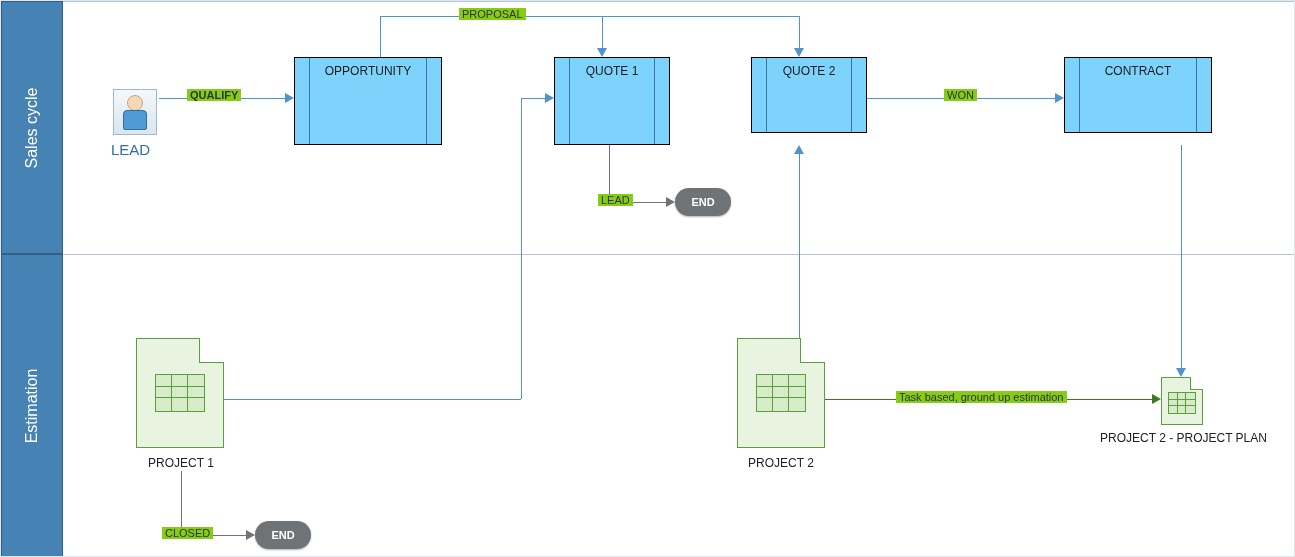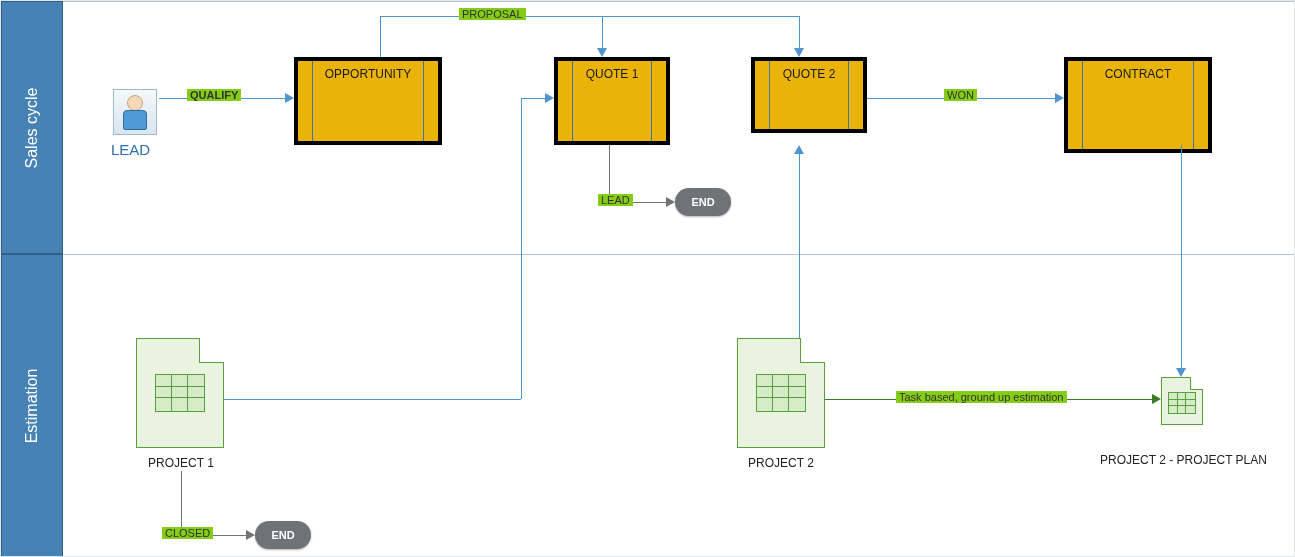--- a/index.html
+++ b/index.html
@@ -3,21 +3,21 @@
 <meta charset="utf-8">
 <style>
   html,body{margin:0;padding:0;font-family:"Segoe UI",Arial,sans-serif;background:#fff;}
   .canvas{position:relative;width:1295px;height:557px;background:#fff;border:1px solid #e0e6ea;box-sizing:border-box;overflow:hidden;}
   
   .lane-bar{position:absolute;left:0;width:62px;background:#4682b4;border:1px solid #2f5f88;box-sizing:border-box;}
   .lane-bar .rot{position:absolute;left:50%;top:50%;transform:translate(-50%,-50%) rotate(-90deg);color:#fff;font-size:16px;white-space:nowrap;}
   
   .lane-edge{position:absolute;left:62px;right:0;border-top:1px solid #b3c7d6;}
   
-  .pbox{position:absolute;background:#eab308;border:4px solid #000000;box-sizing:border-box;text-align:center;font-size:12px;color:#1a1a1a;}
+  .pbox{position:absolute;background:#7dd3fc;border:1px solid #000000;box-sizing:border-box;text-align:center;font-size:12px;color:#1a1a1a;}
   .pbox .inner-l,.pbox .inner-r{position:absolute;top:0;bottom:0;width:0;border-left:1px solid #3d75a8;}
   .pbox .inner-l{left:14px;} .pbox .inner-r{right:14px;}
   .pbox .lbl{position:relative;top:6px;}
   
   .endpill{position:absolute;width:56px;height:28px;border-radius:14px;background:#6f7376;color:#fff;font-size:11px;font-weight:600;display:flex;align-items:center;justify-content:center;box-shadow:0 1px 2px rgba(0,0,0,.3);}
   
   .doc{position:absolute;width:88px;height:110px;background:#e8f3e0;border:1px solid #5a9e3e;box-sizing:border-box;}
   .doc .fold{position:absolute;top:-1px;right:-1px;width:24px;height:24px;background:#fff;border-left:1px solid #5a9e3e;border-bottom:1px solid #5a9e3e;}
   .doc .sheet{position:absolute;left:50%;top:50%;transform:translate(-50%,-50%);width:48px;height:36px;border:1px solid #5a9e3e;background:#d6ecc9;}
   .doc .sheet::before,.doc .sheet::after{content:"";position:absolute;background:#5a9e3e;}
@@ -81,21 +81,21 @@
   <div class="pbox" style="left:553px;top:56px;width:116px;height:88px;">
     <div class="inner-l"></div>
       <div class="inner-r"></div>
     <div class="lbl">QUOTE 1</div>
   </div>
   <div class="pbox" style="left:750px;top:56px;width:116px;height:76px;">
     <div class="inner-l"></div>
       <div class="inner-r"></div>
     <div class="lbl">QUOTE 2</div>
   </div>
-  <div class="pbox" style="left:1063px;top:56px;width:148px;height:96px;">
+  <div class="pbox" style="left:1063px;top:56px;width:148px;height:76px;">
     <div class="inner-l"></div>
       <div class="inner-r"></div>
     <div class="lbl">CONTRACT</div>
   </div>
 
   <div class="endpill" style="left:674px;top:187px;">
     <span>END</span>
   </div>
   <div class="endpill" style="left:254px;top:520px;">
     <span>END</span>
@@ -110,21 +110,21 @@
   <div class="doc" style="left:736px;top:337px;">
     <div class="fold"></div>
       <div class="sheet"></div>
   </div>
   <div class="caption" style="left:720px;top:455px;width:120px;">PROJECT 2</div>
 
   <div class="doc-sm" style="left:1160px;top:376px;">
     <div class="fold"></div>
       <div class="sheet"></div>
   </div>
-  <div class="caption" style="left:1095px;top:430px;width:175px;margin-top:22px;">PROJECT 2 - PROJECT PLAN</div>
+  <div class="caption" style="left:1095px;top:430px;width:175px;">PROJECT 2 - PROJECT PLAN</div>
 
   <div class="h blue" style="left:158px;top:97px;width:126px;"></div>
   <div class="arrow ar-r ar-blue" style="left:284px;top:92px;"></div>
   <div class="edge-lbl" style="left:186px;top:88px;font-weight:bold;">QUALIFY</div>
 
   <div class="v blue" style="left:379px;top:15px;height:41px;"></div>
   <div class="h blue" style="left:379px;top:15px;width:419px;"></div>
   <div class="v blue" style="left:601px;top:15px;height:32px;"></div>
   <div class="arrow ar-d ar-blue" style="left:596px;top:47px;"></div>
   <div class="v blue" style="left:798px;top:15px;height:32px;"></div>

